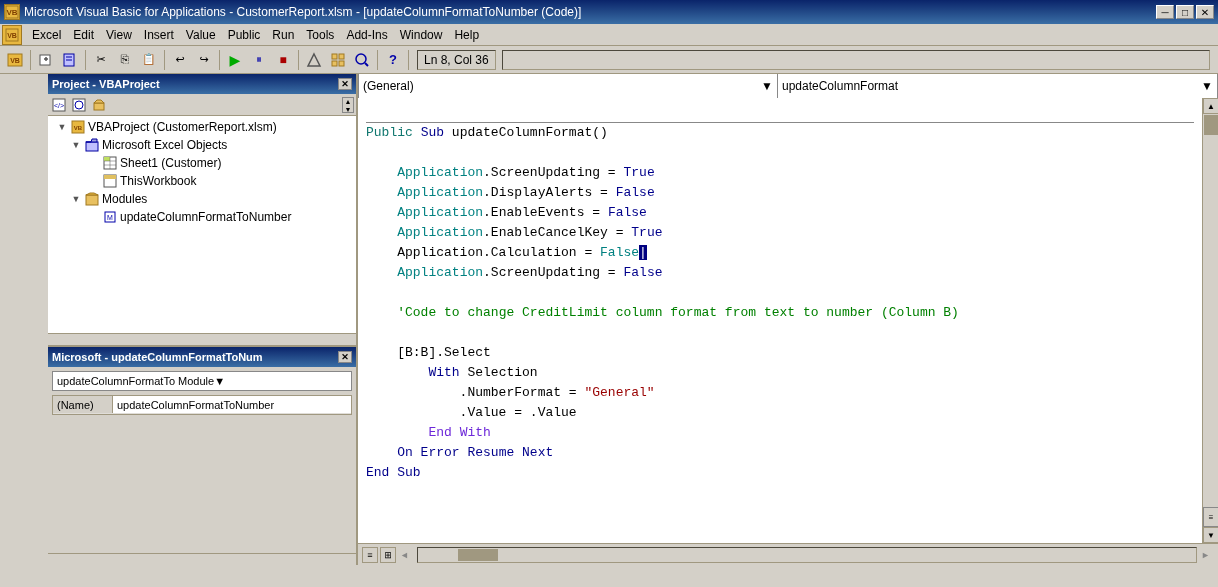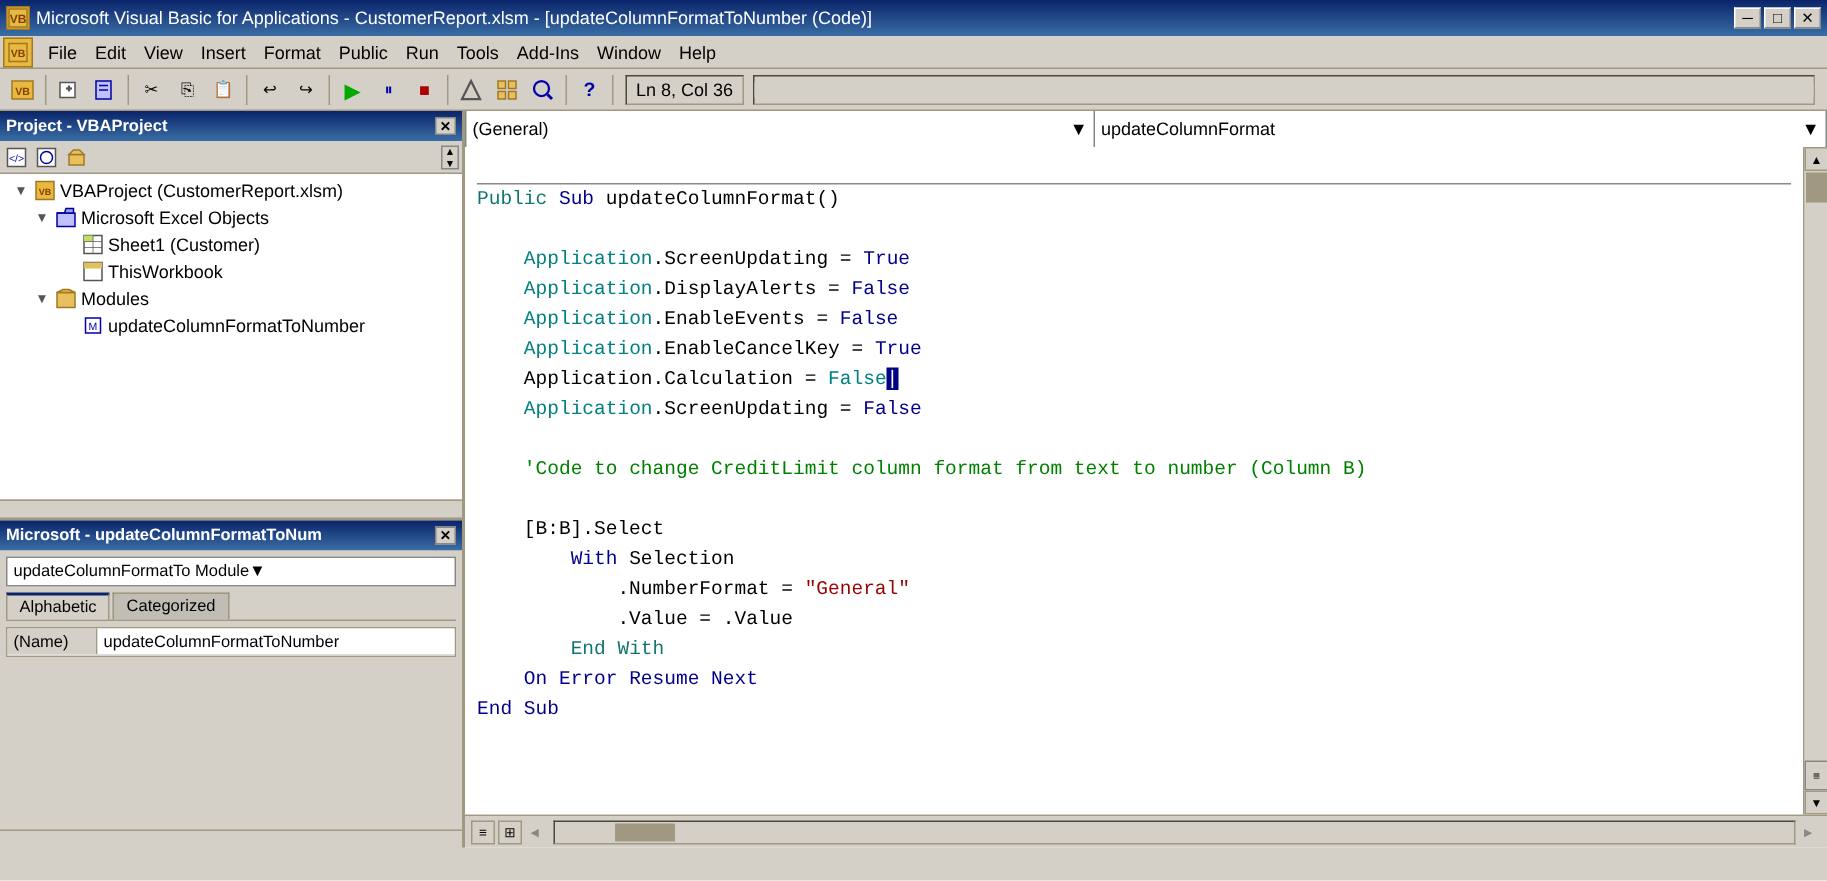--- a/index.html
+++ b/index.html
@@ -111,20 +111,21 @@
       height: calc(587px - 24px - 22px - 28px - 22px);
     }
 
     
     .left-panel {
       width: 310px;
       min-width: 310px;
       display: flex;
       flex-direction: column;
       border-right: 2px solid #a09880;
+      margin-left: 48px;
     }
 
     
     .project-panel {
       flex: 1;
       background: #d4d0c8;
       display: flex;
       flex-direction: column;
       min-height: 0;
     }
@@ -394,25 +395,25 @@
   </div>
 </div>
 
 <div class="menu-bar">
   <div class="menu-bar-icon">
     <svg width="14" height="14" viewBox="0 0 14 14">
       <rect x="1" y="1" width="12" height="12" fill="#e8b840" stroke="#a07820" stroke-width="1"></rect>
       <text x="7" y="10" font-size="7" text-anchor="middle" fill="#804000" font-weight="bold">VB</text>
     </svg>
   </div>
-  <div class="menu-item">File</div>
+  <div class="menu-item">Excel</div>
   <div class="menu-item">Edit</div>
   <div class="menu-item">View</div>
   <div class="menu-item">Insert</div>
-  <div class="menu-item">Format</div>
+  <div class="menu-item">Value</div>
   <div class="menu-item">Public</div>
   <div class="menu-item">Run</div>
   <div class="menu-item">Tools</div>
   <div class="menu-item">Add-Ins</div>
   <div class="menu-item">Window</div>
   <div class="menu-item">Help</div>
 </div>
 
 <div class="toolbar">
 
@@ -593,24 +594,20 @@
 
     <div class="properties-panel">
       <div class="panel-title-bar">
         <span>Microsoft - updateColumnFormatToNum</span>
         <div class="close-btn">✕</div>
       </div>
       <div class="props-content">
         <div class="props-dropdown">
           <span>updateColumnFormatTo  Module</span>
           <span>▼</span>
-        </div>
-        <div class="props-tabs">
-          <div class="props-tab active">Alphabetic</div>
-          <div class="props-tab">Categorized</div>
         </div>
         <div class="props-grid">
           <div class="props-row">
             <div class="props-key">(Name)</div>
             <div class="props-val" style="font-size:11px;">updateColumnFormatToNumber</div>
           </div>
         </div>
       </div>
       <div class="props-scroll"></div>
     </div>
@@ -640,21 +637,21 @@
           <div class="code-line">    <span style="color:#008080">Application</span>.EnableCancelKey = <span style="color:#00008b">True</span></div>
           <div class="code-line">    Application.Calculation = <span style="color:#008080">False</span><span style="background:#000080; color:white;">|</span></div>
           <div class="code-line">    <span style="color:#008080">Application</span>.ScreenUpdating = <span style="color:#00008b">False</span></div>
           <div class="code-line">&nbsp;</div>
           <div class="code-line">    <span style="color:#008000">'Code to change CreditLimit column format from text to number (Column B)</span></div>
           <div class="code-line">&nbsp;</div>
           <div class="code-line">    [B:B].Select</div>
           <div class="code-line">        <span style="color:#00008b">With</span> Selection</div>
           <div class="code-line">            .NumberFormat = <span style="color:#990000">"General"</span></div>
           <div class="code-line">            .Value = .Value</div>
-          <div class="code-line">        <span style="color:#0f766e">End With</span></div>
+          <div class="code-line">        <span style="color:#6d28d9">End With</span></div>
           <div class="code-line">    <span style="color:#00008b">On Error Resume Next</span></div>
           <div class="code-line"><span style="color:#00008b">End Sub</span></div>
         </div>
       <div class="code-scrollbar-v">
         <div class="scroll-arrow">▲</div>
         <div class="scroll-track">
           <div class="scroll-thumb"></div>
         </div>
         <div style="height:20px; width:16px; background:#d4d0c8; display:flex; align-items:center; justify-content:center; border:1px solid #888; cursor:pointer; font-size:8px;">≡</div>
         <div class="scroll-arrow">▼</div>

